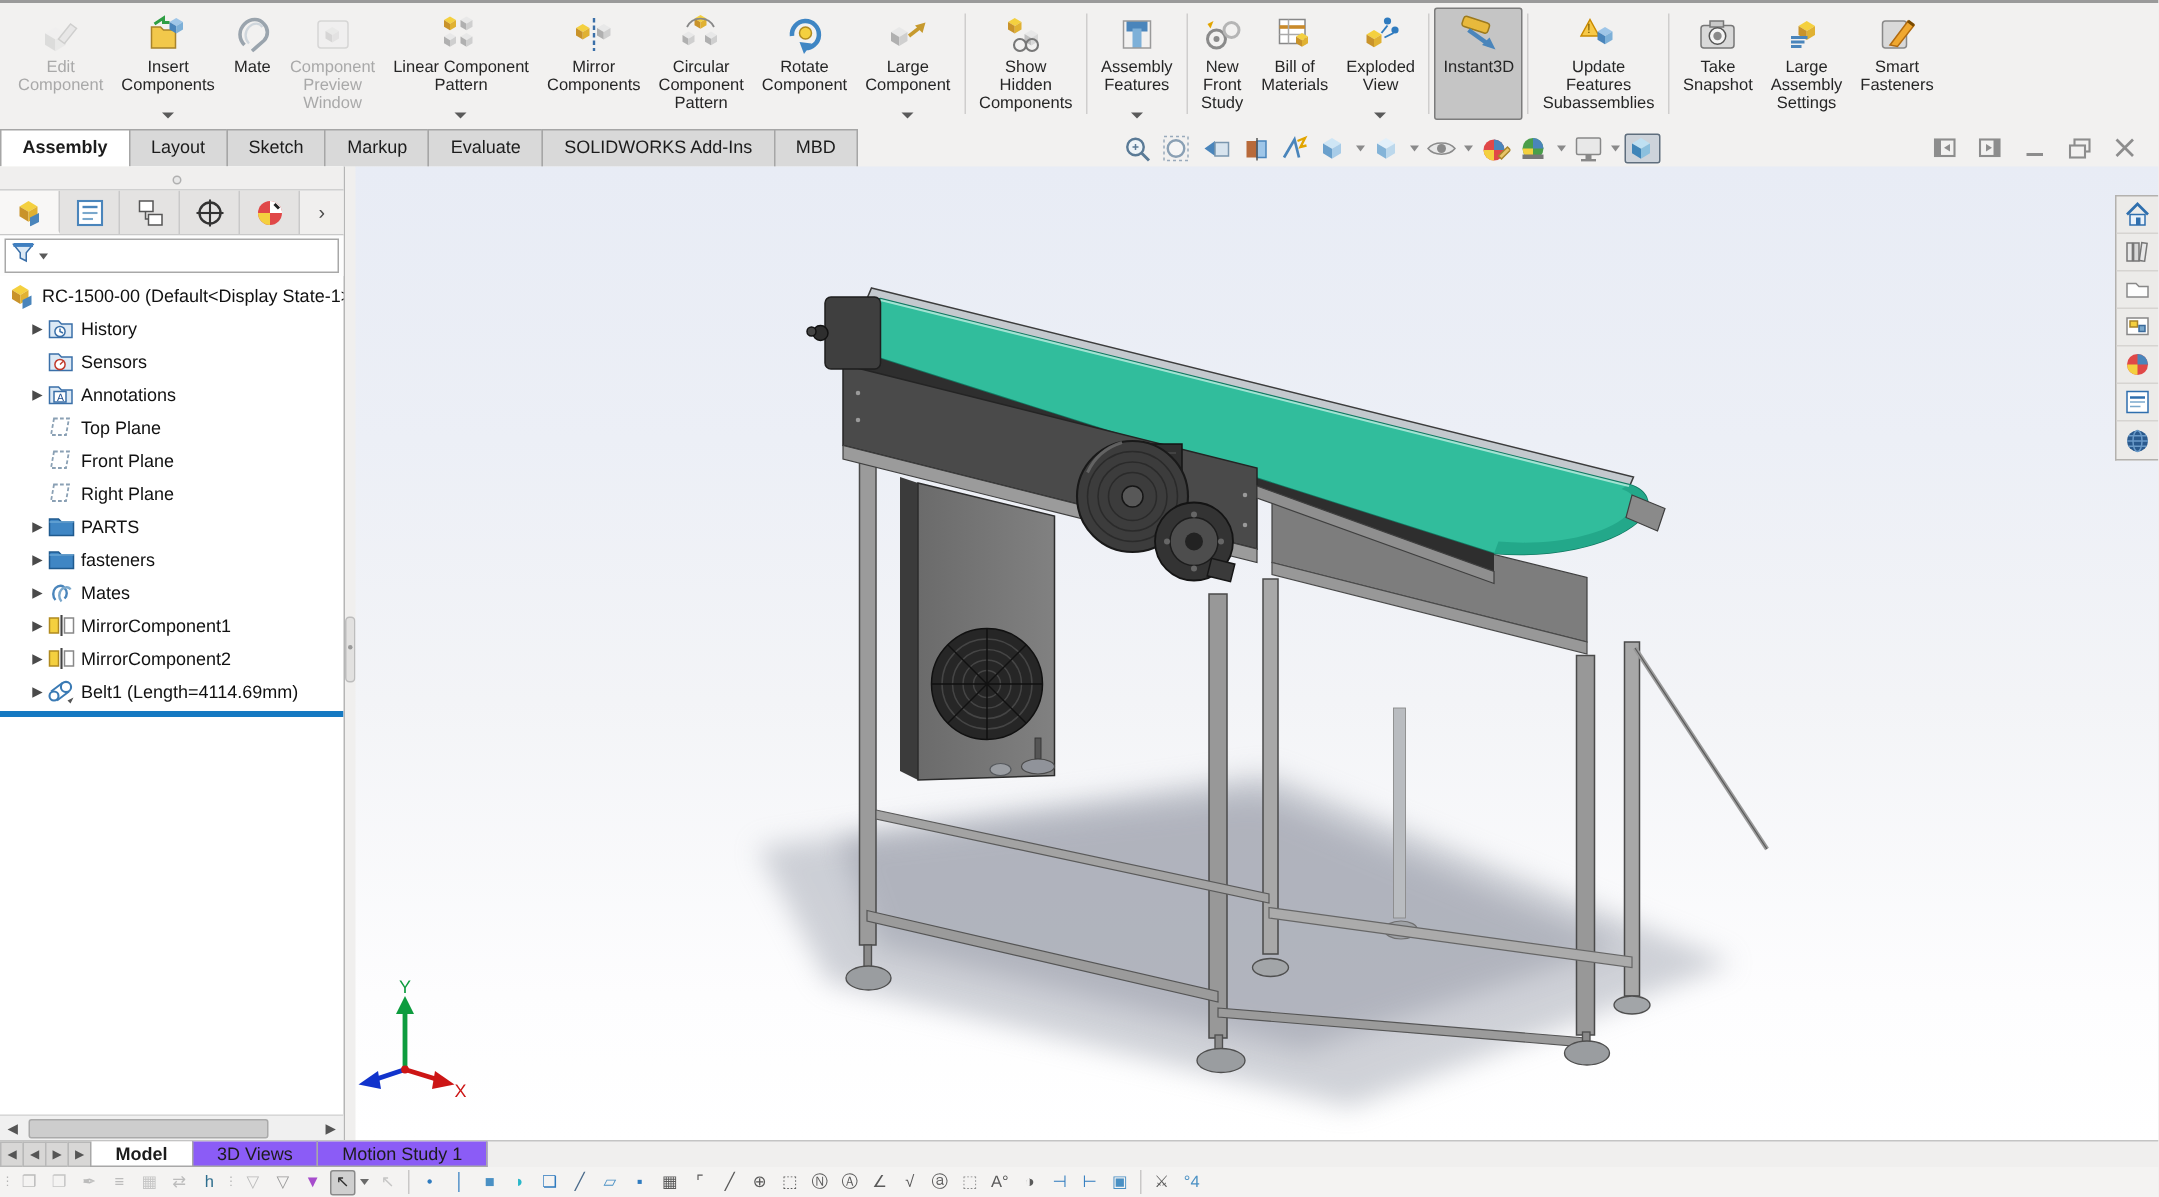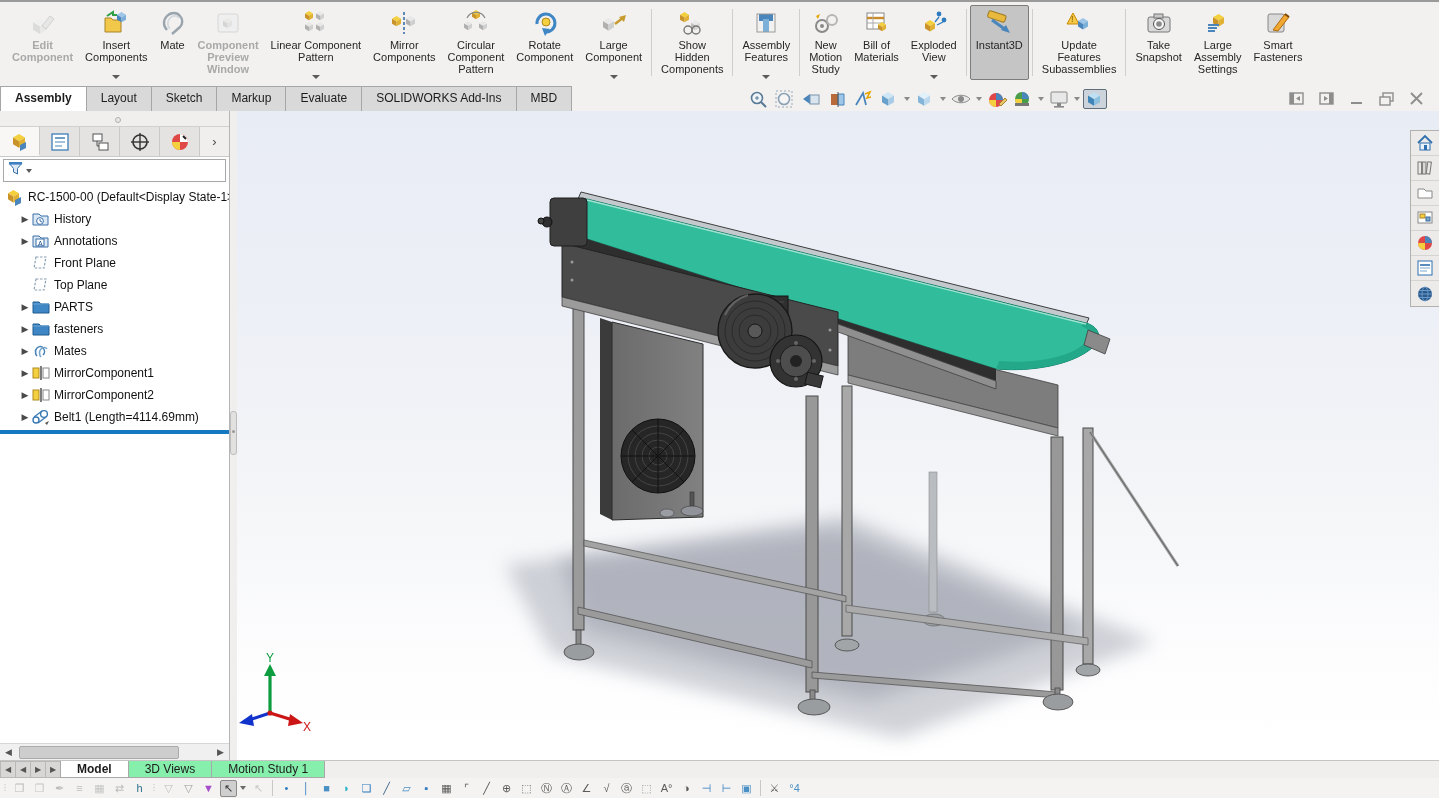--- a/index.html
+++ b/index.html
@@ -5,21 +5,21 @@
   * { margin:0; padding:0; box-sizing:border-box; }
   html,body { width:1439px; height:798px; overflow:hidden; }
   body { font-family:"Liberation Sans", sans-serif; background:#f0efee; -webkit-font-smoothing:antialiased; }
   #app { position:relative; width:1439px; height:798px; background:#f0efee; }
 
   
   #ribbon { position:absolute; left:0; top:0; width:1439px; height:86px; background:#f2f1f0; border-top:2px solid #9a9a9a; }
   #ribbon-row { display:flex; align-items:stretch; height:78px; padding:3px 0 0 6px; }
   .rb { position:relative; display:flex; flex-direction:column; align-items:center; justify-content:flex-start; padding:2px 5px 10px 5px; text-align:center; font-size:11px; line-height:12px; color:#262626; white-space:pre-line; border:1px solid transparent; border-radius:2px; cursor:default; }
   .rb .ric { width:26px; height:26px; margin:2px 0 3px 0; flex:none; }
-  .rb.disabled { color:#a9a9a9;font-weight:bold; }
+  .rb.disabled { color:#a9a9a9; }
   .rb.disabled .ric { opacity:.38; filter:grayscale(1); }
   .rb.active { background:#c5c5c5; border:1px solid #7c7c7c; }
   .rb .caret { position:absolute; bottom:0px; left:50%; transform:translateX(-50%); width:0; height:0; border-left:4px solid transparent; border-right:4px solid transparent; border-top:4px solid #5a5a5a; }
   .rsep { width:1px; background:#cfcecd; margin:4px 3px; }
 
   
   #tabband { position:absolute; left:0; top:86px; width:1439px; height:25px; background:#f2f1f0; display:flex; align-items:stretch; }
   #doc-tabs { display:flex; }
   .dtab { padding:4px 14px 0 14px; font-size:12px; color:#1c1c1c; background:#d9d9d9; border:1px solid #a6a6a6; border-bottom:none; margin-right:-1px; cursor:default; }
   .dtab.active { background:#ffffff; font-weight:bold; }
@@ -67,21 +67,21 @@
 
   
   #taskpane { position:absolute; right:0; top:19px; width:29px; background:#ecebe9; border:1px solid #b3b1ae; border-right:none; }
   .tpbtn { width:28px; height:25px; display:flex; align-items:center; justify-content:center; border-bottom:1px solid #d6d4d1; }
   .tpbtn:last-child { border-bottom:none; }
 
   
   #modeltabs { position:absolute; left:0; top:760px; width:1439px; height:18px; background:#f0efee; border-top:1px solid #c4c4c4; display:flex; align-items:stretch; font-size:12px; }
   #mt-nav { display:flex; }
   .mnav { width:16px; display:flex; align-items:center; justify-content:center; font-size:8px; color:#555; background:#d8d7d6; border:1px solid #b8b8b8; margin-right:-1px; }
-  .mtab { padding:1px 16px 0 16px; background:#86efac; border:1px solid #a8a8a8; border-top:none; margin-right:-1px; color:#1c1c1c; }
+  .mtab { padding:1px 16px 0 16px; background:#8b5cf6; border:1px solid #a8a8a8; border-top:none; margin-right:-1px; color:#1c1c1c; }
   .mtab.active { background:#ffffff; font-weight:bold; }
 
   
   #bottombar { position:absolute; left:0; top:778px; width:1439px; height:20px; background:#f4f3f2; display:flex; align-items:center; gap:3px; padding-left:2px; }
   .bic { width:17px; height:17px; display:flex; align-items:center; justify-content:center; font-size:11px; line-height:1; border:1px solid transparent; border-radius:2px; }
   .bic.pressed { background:#cfcfcf; border-color:#8a8a8a; }
   .bic.grip { width:6px; color:#b5b5b5; font-size:8px; letter-spacing:0; }
   .bsep { width:1px; height:16px; background:#c9c8c7; margin:0 2px; }
   .bcaret { width:7px; display:flex; align-items:center; }
   .bcaret:after { content:""; border-left:3px solid transparent; border-right:3px solid transparent; border-top:4px solid #6a6a6a; }
@@ -194,21 +194,21 @@
               <rect x="4" y="4" width="18" height="18" fill="none" stroke="#9a9a9a"></rect>
             </svg></div><div>Assembly
 Features</div><span class="caret"></span></div>
         <div class="rsep"></div>
         <div class="rb"><div class="ric"><svg width="26" height="26" viewBox="0 0 26 26">
               <circle cx="9" cy="16" r="6" fill="none" stroke="#8a8a8a" stroke-width="2"></circle>
               <circle cx="19" cy="10" r="5" fill="none" stroke="#b5b5b5" stroke-width="2"></circle>
               <path d="M3 6 L7 4 L5 9 Z" fill="#e2a500"></path>
               <circle cx="9" cy="16" r="2" fill="#8a8a8a"></circle>
             </svg></div><div>New
-Motion
+Front
 Study</div></div>
         <div class="rb"><div class="ric"><svg width="26" height="26" viewBox="0 0 26 26">
               <rect x="3" y="3" width="17" height="16" fill="#fff" stroke="#888"></rect>
               <line x1="3" y1="8" x2="20" y2="8" stroke="#c98a2a" stroke-width="2.4"></line>
               <line x1="9" y1="3" x2="9" y2="19" stroke="#aaa"></line>
               <line x1="3" y1="13" x2="20" y2="13" stroke="#aaa"></line>
               <polygon points="14,14.4 18,12 22,14.4 18,16.8" fill="#f4d03f"></polygon>
               <polygon points="14,14.4 18,16.8 18,21.2 14,18.8" fill="#c9932a"></polygon>
               <polygon points="22,14.4 18,16.8 18,21.2 22,18.8" fill="#e0b132"></polygon>
             </svg></div><div>Bill of
@@ -468,41 +468,57 @@
           <div class="trow indent">
             <span class="arrow">▶</span>
             <span class="ticon"><svg width="18" height="18" viewBox="0 0 18 18">
                 <path d="M1 4 H7 L9 6 H16 V15 H1 Z" fill="#dce9f5" stroke="#3a6fa8"></path>
                 <circle cx="8" cy="11" r="3.4" fill="#fff" stroke="#3a6fa8"></circle>
                 <path d="M8 9 V11 L10 12" fill="none" stroke="#3a6fa8"></path>
               </svg></span>
             <span>History</span>
           </div>
           <div class="trow indent">
+            <span class="arrow"></span>
+            <span class="ticon"><svg width="18" height="18" viewBox="0 0 18 18">
+                <path d="M1 4 H7 L9 6 H16 V15 H1 Z" fill="#dce9f5" stroke="#3a6fa8"></path>
+                <circle cx="8" cy="11" r="3.4" fill="#fff" stroke="#c0392b"></circle>
+                <line x1="8" y1="11" x2="10" y2="9" stroke="#c0392b"></line>
+              </svg></span>
+            <span>Sensors</span>
+          </div>
+          <div class="trow indent">
             <span class="arrow">▶</span>
             <span class="ticon"><svg width="18" height="18" viewBox="0 0 18 18">
                 <path d="M1 4 H7 L9 6 H16 V15 H1 Z" fill="#dce9f5" stroke="#3a6fa8"></path>
                 <rect x="4" y="7" width="8" height="7" fill="#fff" stroke="#3a6fa8"></rect>
                 <text x="6" y="13.5" font-size="7" fill="#1a4a8a" font-family="sans-serif">A</text>
               </svg></span>
             <span>Annotations</span>
           </div>
           <div class="trow indent">
             <span class="arrow"></span>
             <span class="ticon"><svg width="18" height="18" viewBox="0 0 18 18">
                 <polygon points="4,3 14,3 12,14 2,14" fill="none" stroke="#8aa0b4" stroke-dasharray="2.5 1.5" stroke-width="1.2"></polygon>
               </svg></span>
+            <span>Top Plane</span>
+          </div>
+          <div class="trow indent">
+            <span class="arrow"></span>
+            <span class="ticon"><svg width="18" height="18" viewBox="0 0 18 18">
+                <polygon points="4,3 14,3 12,14 2,14" fill="none" stroke="#8aa0b4" stroke-dasharray="2.5 1.5" stroke-width="1.2"></polygon>
+              </svg></span>
             <span>Front Plane</span>
           </div>
           <div class="trow indent">
             <span class="arrow"></span>
             <span class="ticon"><svg width="18" height="18" viewBox="0 0 18 18">
                 <polygon points="4,3 14,3 12,14 2,14" fill="none" stroke="#8aa0b4" stroke-dasharray="2.5 1.5" stroke-width="1.2"></polygon>
               </svg></span>
-            <span>Top Plane</span>
+            <span>Right Plane</span>
           </div>
           <div class="trow indent">
             <span class="arrow">▶</span>
             <span class="ticon"><svg width="18" height="18" viewBox="0 0 18 18">
                 <path d="M1 4 H7 L9 6 H17 V15 H1 Z" fill="#3f86c4" stroke="#1f5a8e"></path>
                 <path d="M1 6 H17" stroke="#6aa6d6"></path>
               </svg></span>
             <span>PARTS</span>
           </div>
           <div class="trow indent">

